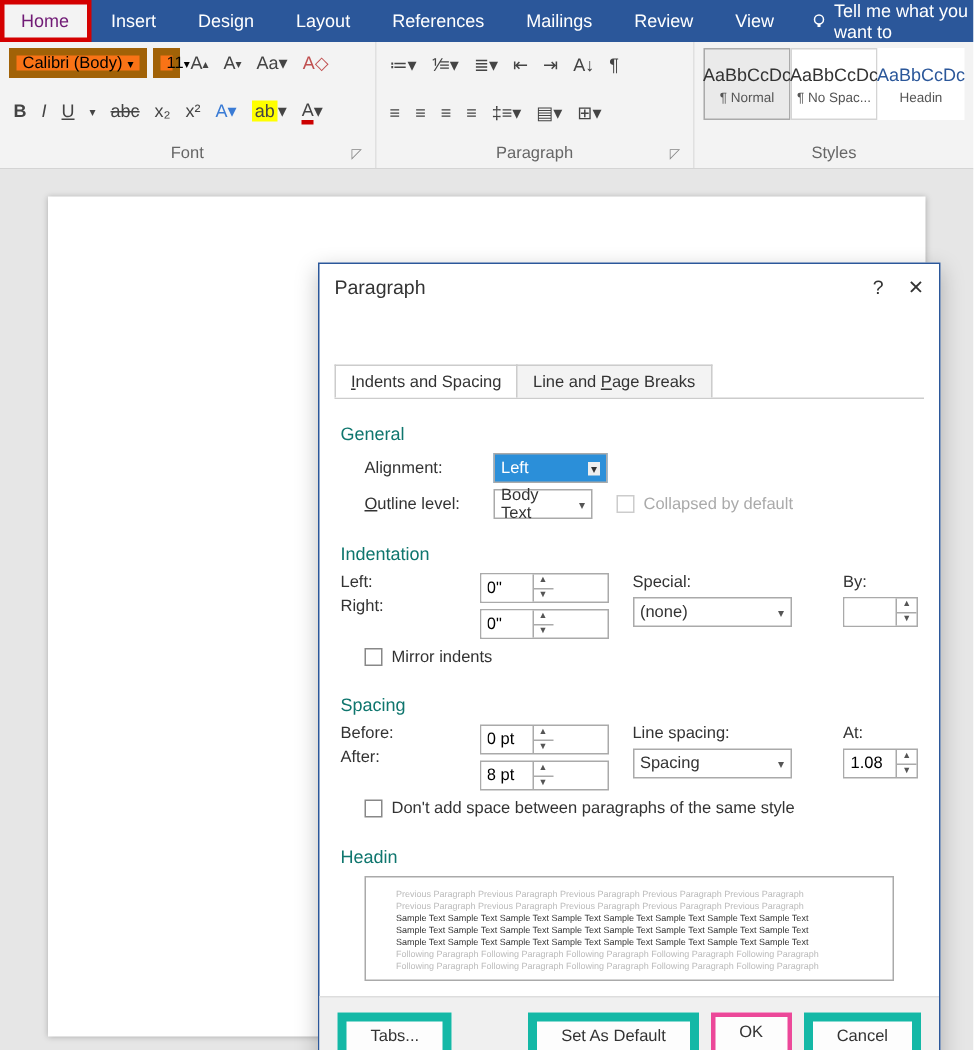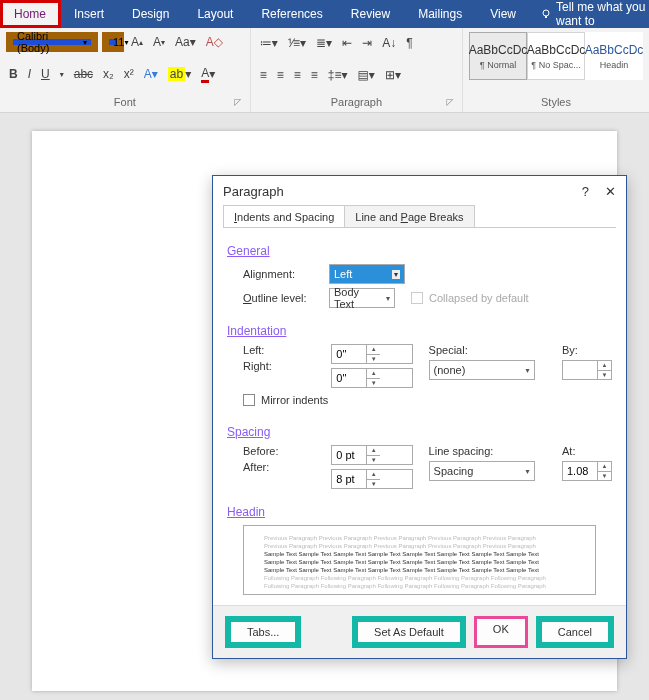--- a/index.html
+++ b/index.html
@@ -15,79 +15,79 @@
 
 .hl { position: absolute; border: 3px solid #d40000; pointer-events: none; }
 
 
 .ribbon { background: #f3f3f3; border-bottom: 1px solid #d4d4d4; height: 85px; display: flex; }
 .group { border-right: 1px solid #e0e0e0; padding: 4px 6px 2px; display: flex; flex-direction: column; justify-content: space-between; }
 .group-label { font-size: 11px; color: #666; text-align: center; padding-bottom: 2px; position: relative; }
 .group-launcher { position: absolute; right: 0; bottom: 1px; width: 12px; height: 12px; font-size: 9px; color: #888; }
 .row { display: flex; align-items: center; gap: 4px; }
 .btn { font-size: 12px; color: #444; padding: 2px 3px; cursor: pointer; display: inline-flex; align-items: center; }
-.fontname { border: 7px solid #a16207; background: #1d4ed8; height: 20px; font-size: 11px; padding: 0 4px; display: inline-flex; align-items: center; }
+.fontname { border: 5px solid #a16207; background: #f97316; height: 20px; font-size: 11px; padding: 0 4px; display: inline-flex; align-items: center; }
 .fontsize { width: 16px; }
 .style-gal { display: flex; gap: 0; }
 .style-box { width: 58px; height: 48px; border: 1px solid #d4d4d4; display: flex; flex-direction: column; align-items: center; justify-content: center; font-size: 10px; color: #555; background: #fff; cursor: pointer; }
 .style-box.active { border: 1px solid #aaa; background: #eaeaea; }
 .style-preview { font-size: 12px; color: #333; }
 .style-name { font-size: 9px; margin-top: 3px; }
 
 
 .doc-area { background: #e6e6e6; height: 587px; position: relative; padding-top: 18px; }
 .page { background: #fff; margin: 0 auto; width: 585px; height: 560px; box-shadow: 0 0 4px rgba(0,0,0,.25); position: relative; }
 .cursor { position: absolute; left: 185px; top: 95px; width: 1px; height: 18px; background: #000; }
 
 
 .dialog { position: absolute; left: 212px; top: 175px; width: 415px; background: #fff; border: 1px solid #2b579a; box-shadow: 0 4px 14px rgba(0,0,0,.25); font-size: 12px; color: #333; }
 .dlg-title { display: flex; align-items: center; justify-content: space-between; padding: 8px 10px 6px; font-size: 13px; }
 .dlg-title-right { display: flex; gap: 16px; }
 .dlg-tabs { display: flex; border-bottom: 1px solid #ccc; margin: 0 10px; }
-.dlg-tab { padding: 5px 10px 4px; border: 1px solid #ccc; border-bottom: none; background: #fff; font-size: 11px; cursor: pointer; margin-right: -1px; }
+.dlg-tab { padding: 5px 10px 4px; border: 1px solid #ccc; border-bottom: none; background: #fff; font-size: 11px; cursor: pointer; margin-right: -1px; margin-top: 38px; }
 .dlg-tab.inactive { background: #f3f3f3; }
 .dlg-tab span { border-bottom: 1px solid transparent; }
 .dlg-tab .u { text-decoration: underline; }
 .dlg-body { padding: 8px 14px 10px; }
-.section-h { font-size: 12px; color: #8b5cf6; margin: 8px 0 6px; text-decoration: underline; }
+.section-h { font-size: 12px; color: #0f766e; margin: 8px 0 6px; }
 .fld-row { display: flex; align-items: center; margin: 4px 0 4px 16px; gap: 6px; }
 .fld-row label { width: 80px; font-size: 11px; }
 .fld-row .u { text-decoration: underline; }
 .sel { border: 1px solid #aaa; background: #fff; height: 20px; font-size: 11px; padding: 0 4px; display: inline-flex; align-items: center; justify-content: space-between; }
 .sel .arrow { font-size: 8px; color: #555; margin-left: 4px; }
 .sel.hi { background: #2b8fd9; color: #fff; }
 .spin { display: inline-flex; border: 1px solid #aaa; height: 20px; }
 .spin input { border: none; width: 34px; font-size: 11px; padding: 0 4px; outline: none; }
 .spin .updn { width: 14px; border-left: 1px solid #aaa; display: flex; flex-direction: column; }
 .spin .updn span { flex: 1; font-size: 6px; text-align: center; color: #555; border-bottom: 1px solid #aaa; line-height: 8px; }
 .spin .updn span:last-child { border-bottom: none; }
 .chk { display: inline-flex; align-items: center; gap: 6px; font-size: 11px; margin-left: 16px; }
 .chk .box { width: 12px; height: 12px; border: 1px solid #888; }
-.three-col { display: flex; margin-left: 16px; gap: 16px; }
+.three-col { display: flex; margin-left: 0; gap: 16px; }
 .three-col .col { display: flex; flex-direction: column; gap: 4px; }
 .three-col .col label { font-size: 11px; }
 .preview-box { border: 1px solid #aaa; margin: 4px 16px 0; height: 70px; padding: 8px 20px; overflow: hidden; }
 .pline { font-size: 6px; color: #bbb; line-height: 8px; white-space: nowrap; }
 .pline.dark { color: #333; }
 .dlg-buttons { display: flex; justify-content: flex-end; gap: 8px; padding: 10px 12px; background: #f0f0f0; border-top: 1px solid #ddd; }
 .dlg-buttons .b { border: 6px solid #14b8a6; background: #fdfdfd; padding: 4px 16px; font-size: 11px; cursor: pointer; }
 .dlg-buttons .b.primary { border: 3px solid #ec4899; }
 .dlg-buttons .left { margin-right: auto; }
 </style>
 </head>
 <body>
 
 <div class="tabs">
   <div class="tab active">Home</div>
   <div class="tab">Insert</div>
   <div class="tab">Design</div>
   <div class="tab">Layout</div>
   <div class="tab">References</div>
+  <div class="tab">Mailings</div>
   <div class="tab">Review</div>
-  <div class="tab">Mailings</div>
   <div class="tab">View</div>
   <div class="tellme">
     <svg width="12" height="12" viewBox="0 0 12 12">
         <circle cx="6" cy="5" r="3" fill="none" stroke="#fff" stroke-width="1"></circle>
         <rect x="5" y="8" width="2" height="2" fill="#fff"></rect>
       </svg>
     <span>Tell me what you want to</span>
   </div>
 </div>
 
@@ -287,20 +287,24 @@
         <label><span class="u">A</span>t:</label>
         <span class="spin">
             <input value="1.08" style="">
             <span class="updn">
               <span>▲</span>
               <span>▼</span>
             </span>
           </span>
       </div>
     </div>
+    <div class="chk" style="margin-top:6px">
+      <span class="box"></span>
+      <span>Don't add spa<span class="u">c</span>e between paragraphs of the same style</span>
+    </div>
 
     <div class="section-h" style="margin-top:16px">Headin</div>
     <div class="preview-box">
       <div class="pline">Previous Paragraph Previous Paragraph Previous Paragraph Previous Paragraph Previous Paragraph</div>
       <div class="pline">Previous Paragraph Previous Paragraph Previous Paragraph Previous Paragraph Previous Paragraph</div>
       <div class="pline dark">Sample Text Sample Text Sample Text Sample Text Sample Text Sample Text Sample Text Sample Text</div>
       <div class="pline dark">Sample Text Sample Text Sample Text Sample Text Sample Text Sample Text Sample Text Sample Text</div>
       <div class="pline dark">Sample Text Sample Text Sample Text Sample Text Sample Text Sample Text Sample Text Sample Text</div>
       <div class="pline">Following Paragraph Following Paragraph Following Paragraph Following Paragraph Following Paragraph</div>
       <div class="pline">Following Paragraph Following Paragraph Following Paragraph Following Paragraph Following Paragraph</div>

